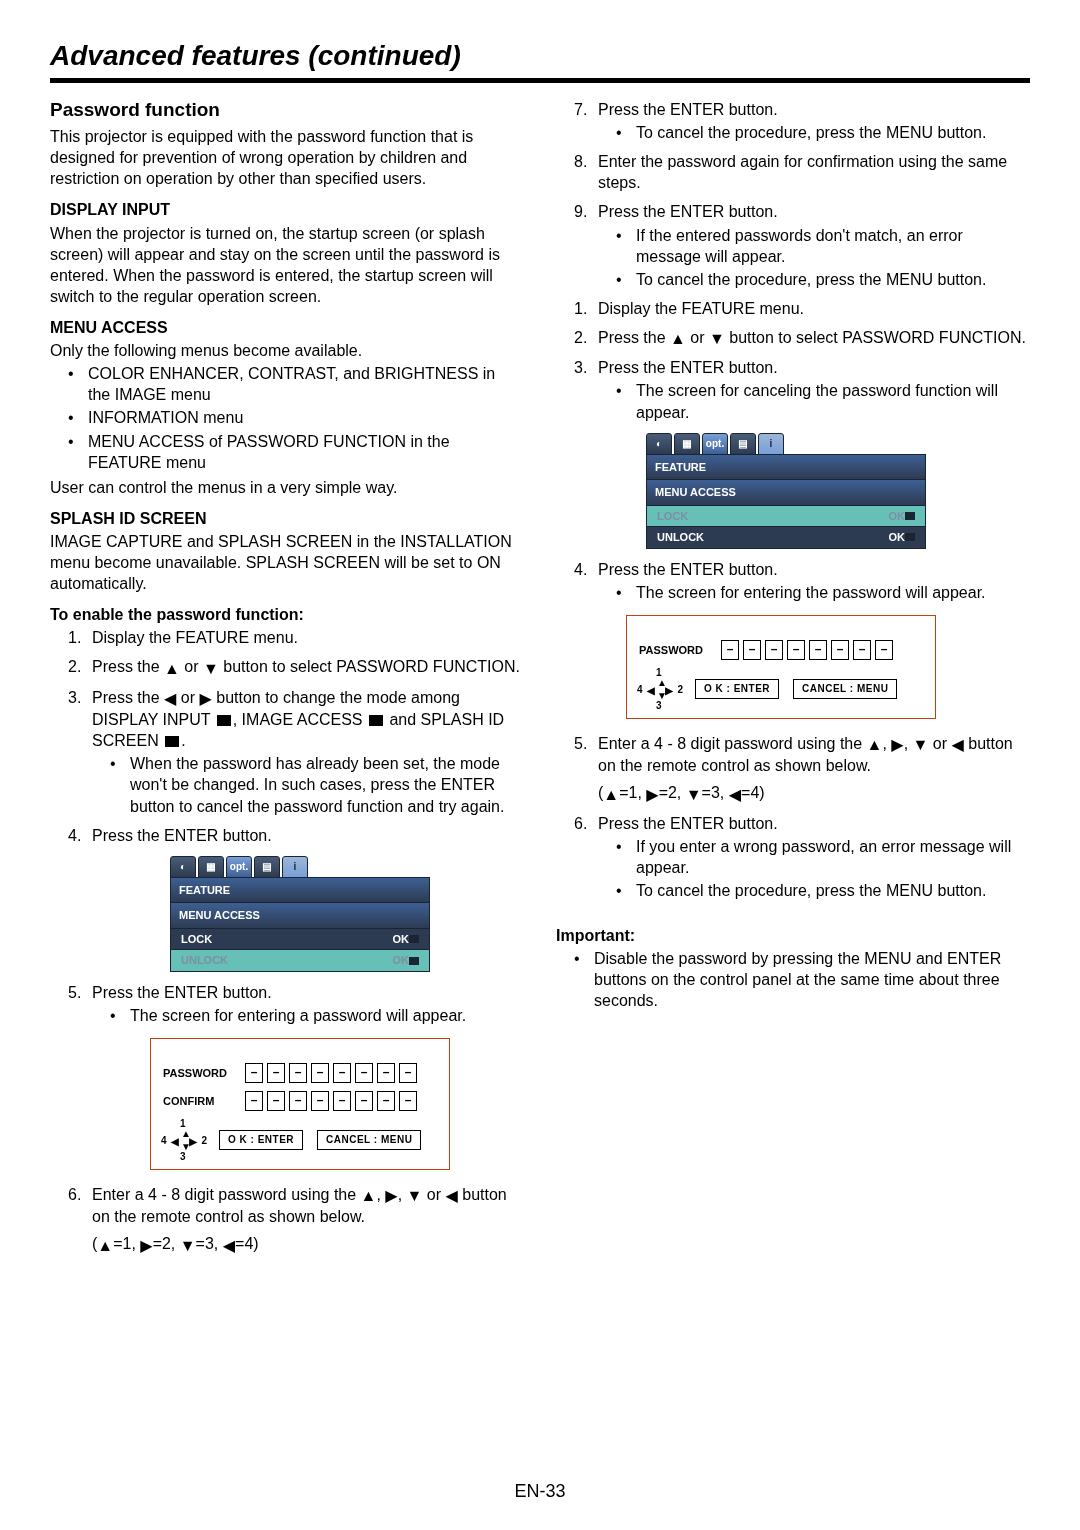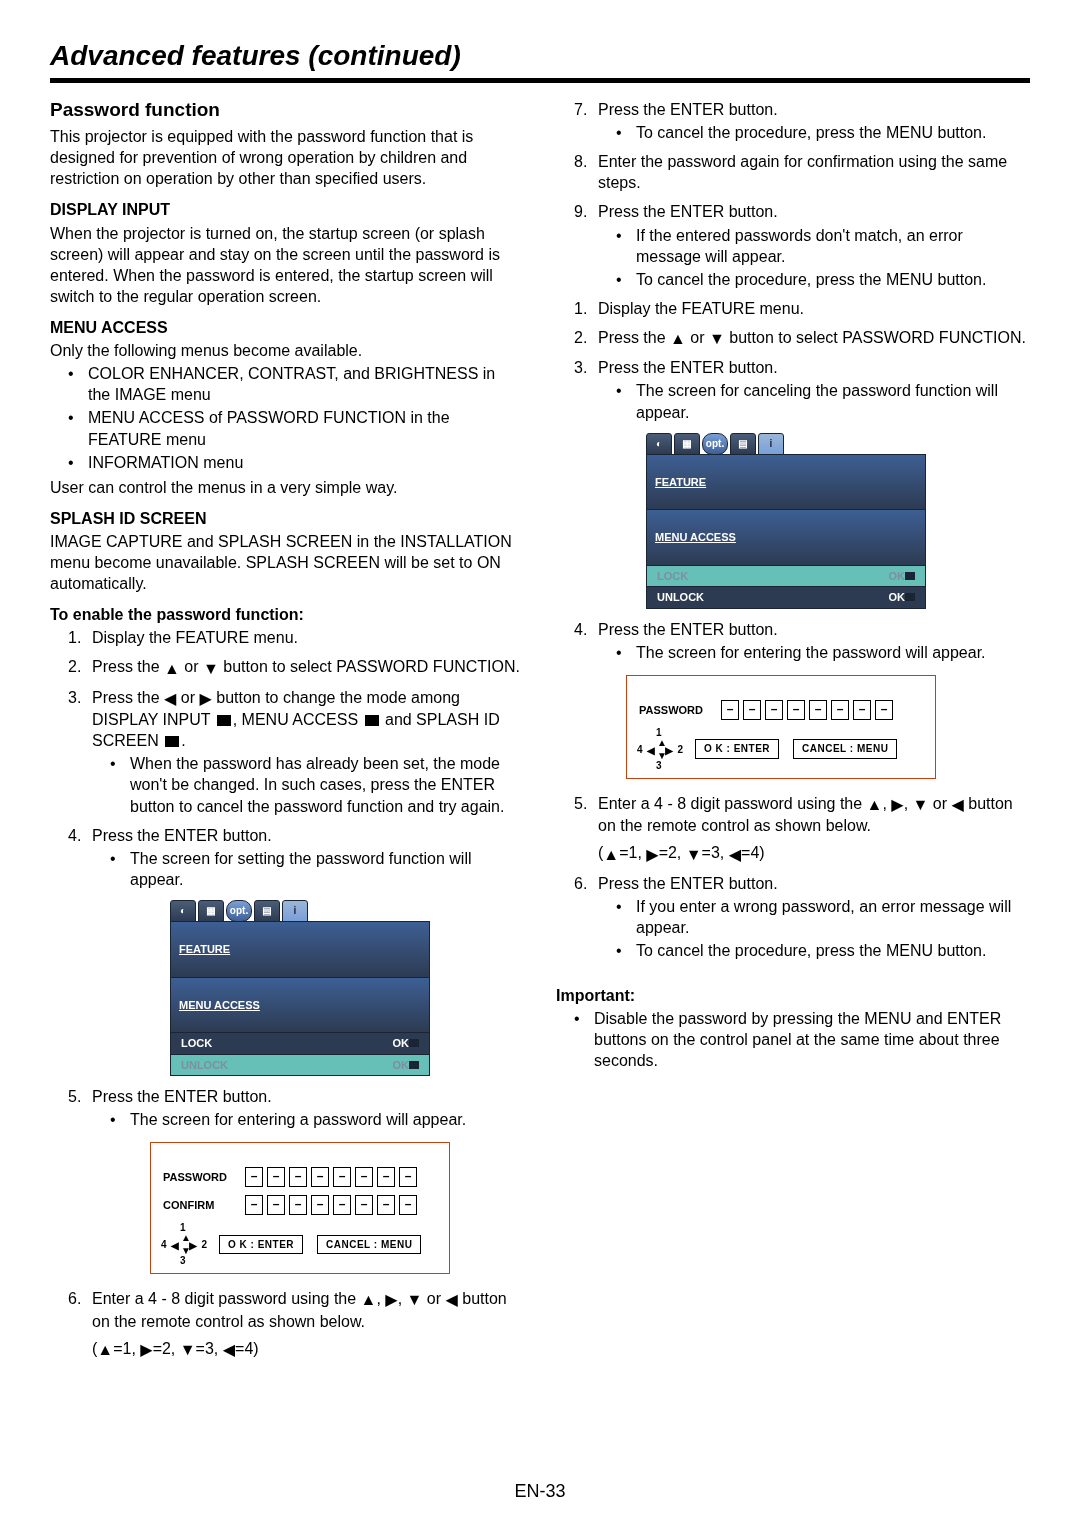--- a/index.html
+++ b/index.html
@@ -65,28 +65,27 @@
     font-weight: bold;
   }
   .osd .tabs { display: flex; gap: 2px; }
   .osd .tab {
     width: 26px; height: 22px;
     background: linear-gradient(#4a5d78, #2d3b52);
     border: 1px solid #1b2433; border-radius: 3px 3px 0 0;
     display: flex; align-items: center; justify-content: center;
     font-size: 10px;
   }
-  .osd .tab.sel { background: linear-gradient(#7aa0d8, #3d5f94); border-color:#1b2433;border-radius:10px; }
+  .osd .tab.sel { background: linear-gradient(#7aa0d8, #3d5f94); border-color:#1b2433; }
   .osd .tab.info { background: linear-gradient(#9bb6d8,#7aa0d8); color:#1b2433; }
   .osd .bar {
     background: linear-gradient(#3d5f94,#2d3b52);
     border: 1px solid #1b2433;
-    padding: 20px 8px;
+    padding: 5px 8px;
     margin-top: -1px;
-    text-decoration: underline;
   }
   .osd .row {
     background: #2d3b52;
     border: 1px solid #1b2433;
     border-top: none;
     display: flex; justify-content: space-between;
     padding: 3px 10px;
   }
   .osd .row.hl { background: #66c0b8; color: #1b2433; }
   .osd .row.dim { color: #7f8ea3; }
@@ -167,45 +166,42 @@
     <div class="sec-h">Password function</div>
     <p>This projector is equipped with the password function that is designed for prevention of wrong operation by children and restriction on operation by other than specified users.</p>
 
     <div class="sub-h">DISPLAY INPUT</div>
     <p>When the projector is turned on, the startup screen (or splash screen) will appear and stay on the screen until the password is entered. When the password is entered, the startup screen will switch to the regular operation screen.</p>
 
     <div class="sub-h">MENU ACCESS</div>
     <p>Only the following menus become available.</p>
     <ul class="bul">
       <li>COLOR ENHANCER, CONTRAST, and BRIGHTNESS in the IMAGE menu</li>
+      <li>INFORMATION menu</li>
       <li>MENU ACCESS of PASSWORD FUNCTION in the FEATURE menu</li>
-      <li>INFORMATION menu</li>
     </ul>
     <p>User can control the menus in a very simple way.</p>
 
     <div class="sub-h">SPLASH ID SCREEN</div>
     <p>IMAGE CAPTURE and SPLASH SCREEN in the INSTALLATION menu become unavailable. SPLASH SCREEN will be set to ON automatically.</p>
 
     <div class="sub-h-sm">To enable the password function:</div>
     <ol class="num">
       <li data-n="1">Display the FEATURE menu.</li>
       <li data-n="2">
         <span>Press the </span><span class="tri t-up"></span><span> or </span><span class="tri t-dn"></span><span> button to select PASSWORD FUNCTION.</span>
       </li>
       <li data-n="3">
-        <span>Press the </span><span class="tri t-lf"></span><span> or </span><span class="tri t-rt"></span><span> button to change the mode among DISPLAY INPUT </span><span class="enter-icon"></span><span>, MENU ACCESS </span><span class="enter-icon"></span><span> and SPLASH ID SCREEN </span><span class="enter-icon"></span><span>.</span>
+        <span>Press the </span><span class="tri t-lf"></span><span> or </span><span class="tri t-rt"></span><span> button to change the mode among DISPLAY INPUT </span><span class="enter-icon"></span><span>, IMAGE ACCESS </span><span class="enter-icon"></span><span> and SPLASH ID SCREEN </span><span class="enter-icon"></span><span>.</span>
         <ul class="bul">
           <li>When the password has already been set, the mode won't be changed. In such cases, press the ENTER button to cancel the password function and try again.</li>
         </ul>
       </li>
       <li data-n="4">
         <span>Press the ENTER button.</span>
-        <ul class="bul">
-          <li>The screen for setting the password function will appear.</li>
-        </ul>
       </li>
     </ol>
 
     <div class="osd">
       <div class="tabs">
         <div class="tab">◐</div>
         <div class="tab">▦</div>
         <div class="tab sel">opt.</div>
         <div class="tab">▤</div>
         <div class="tab info">i</div>

